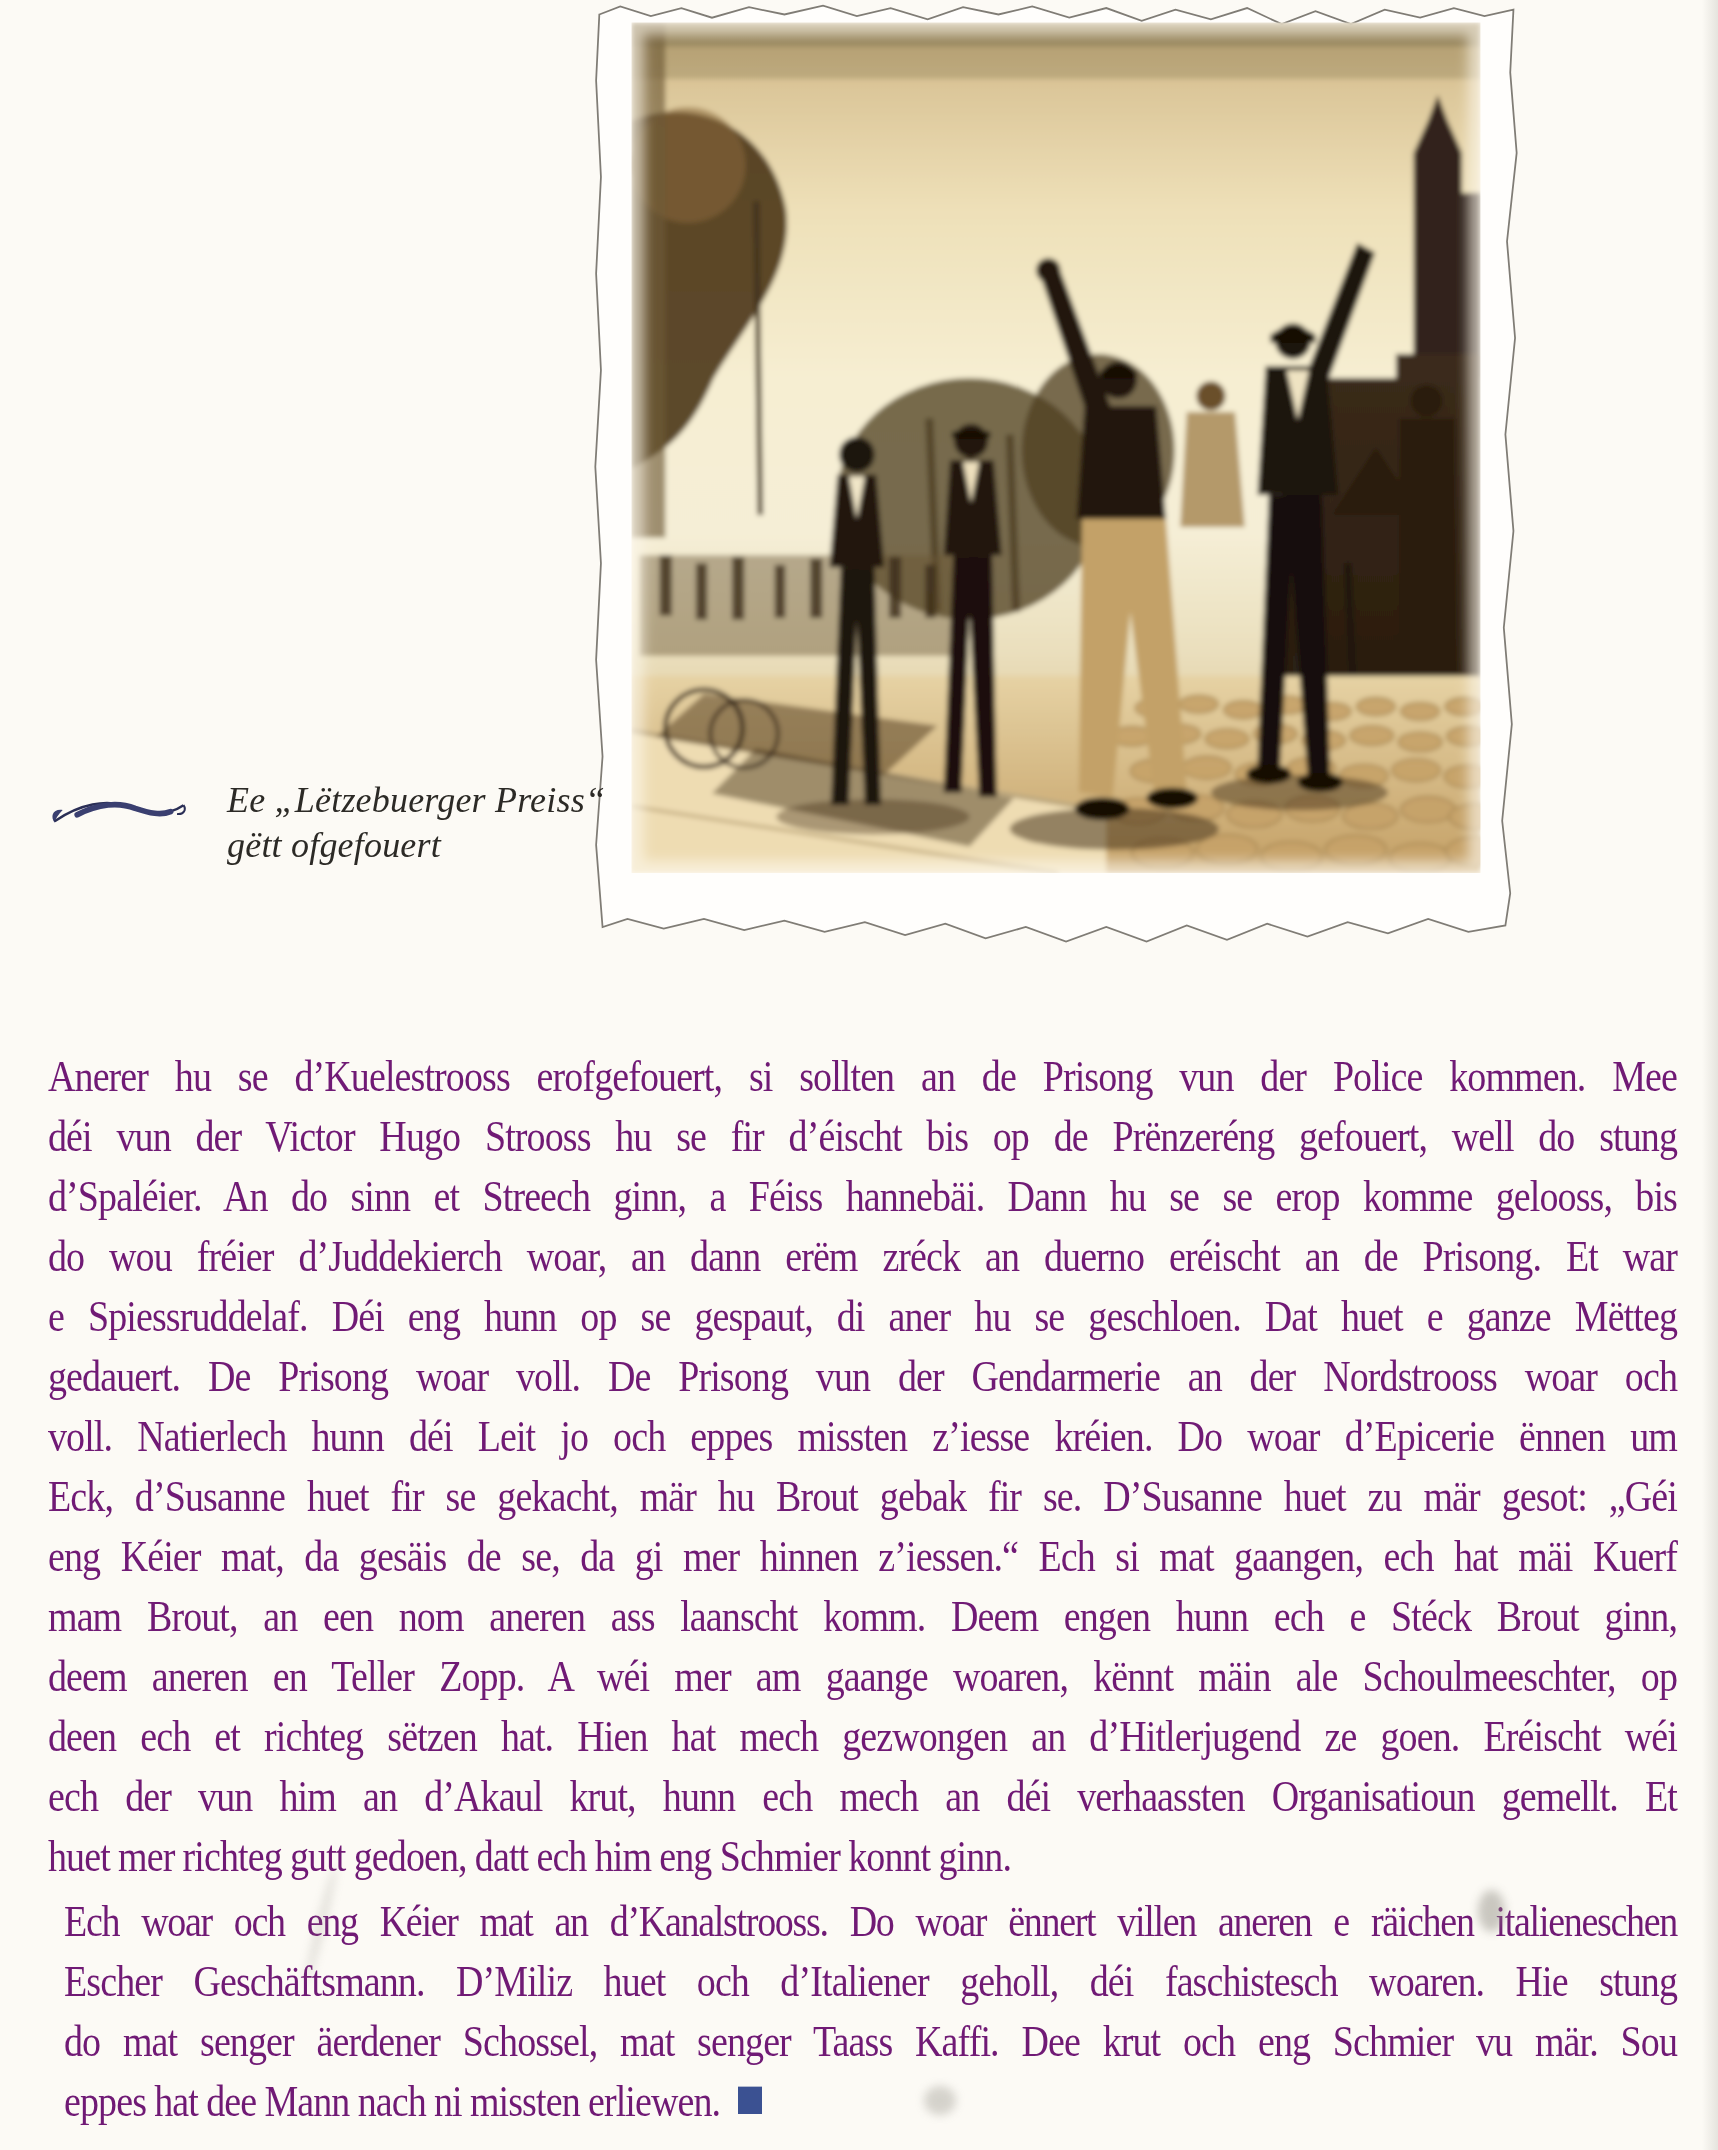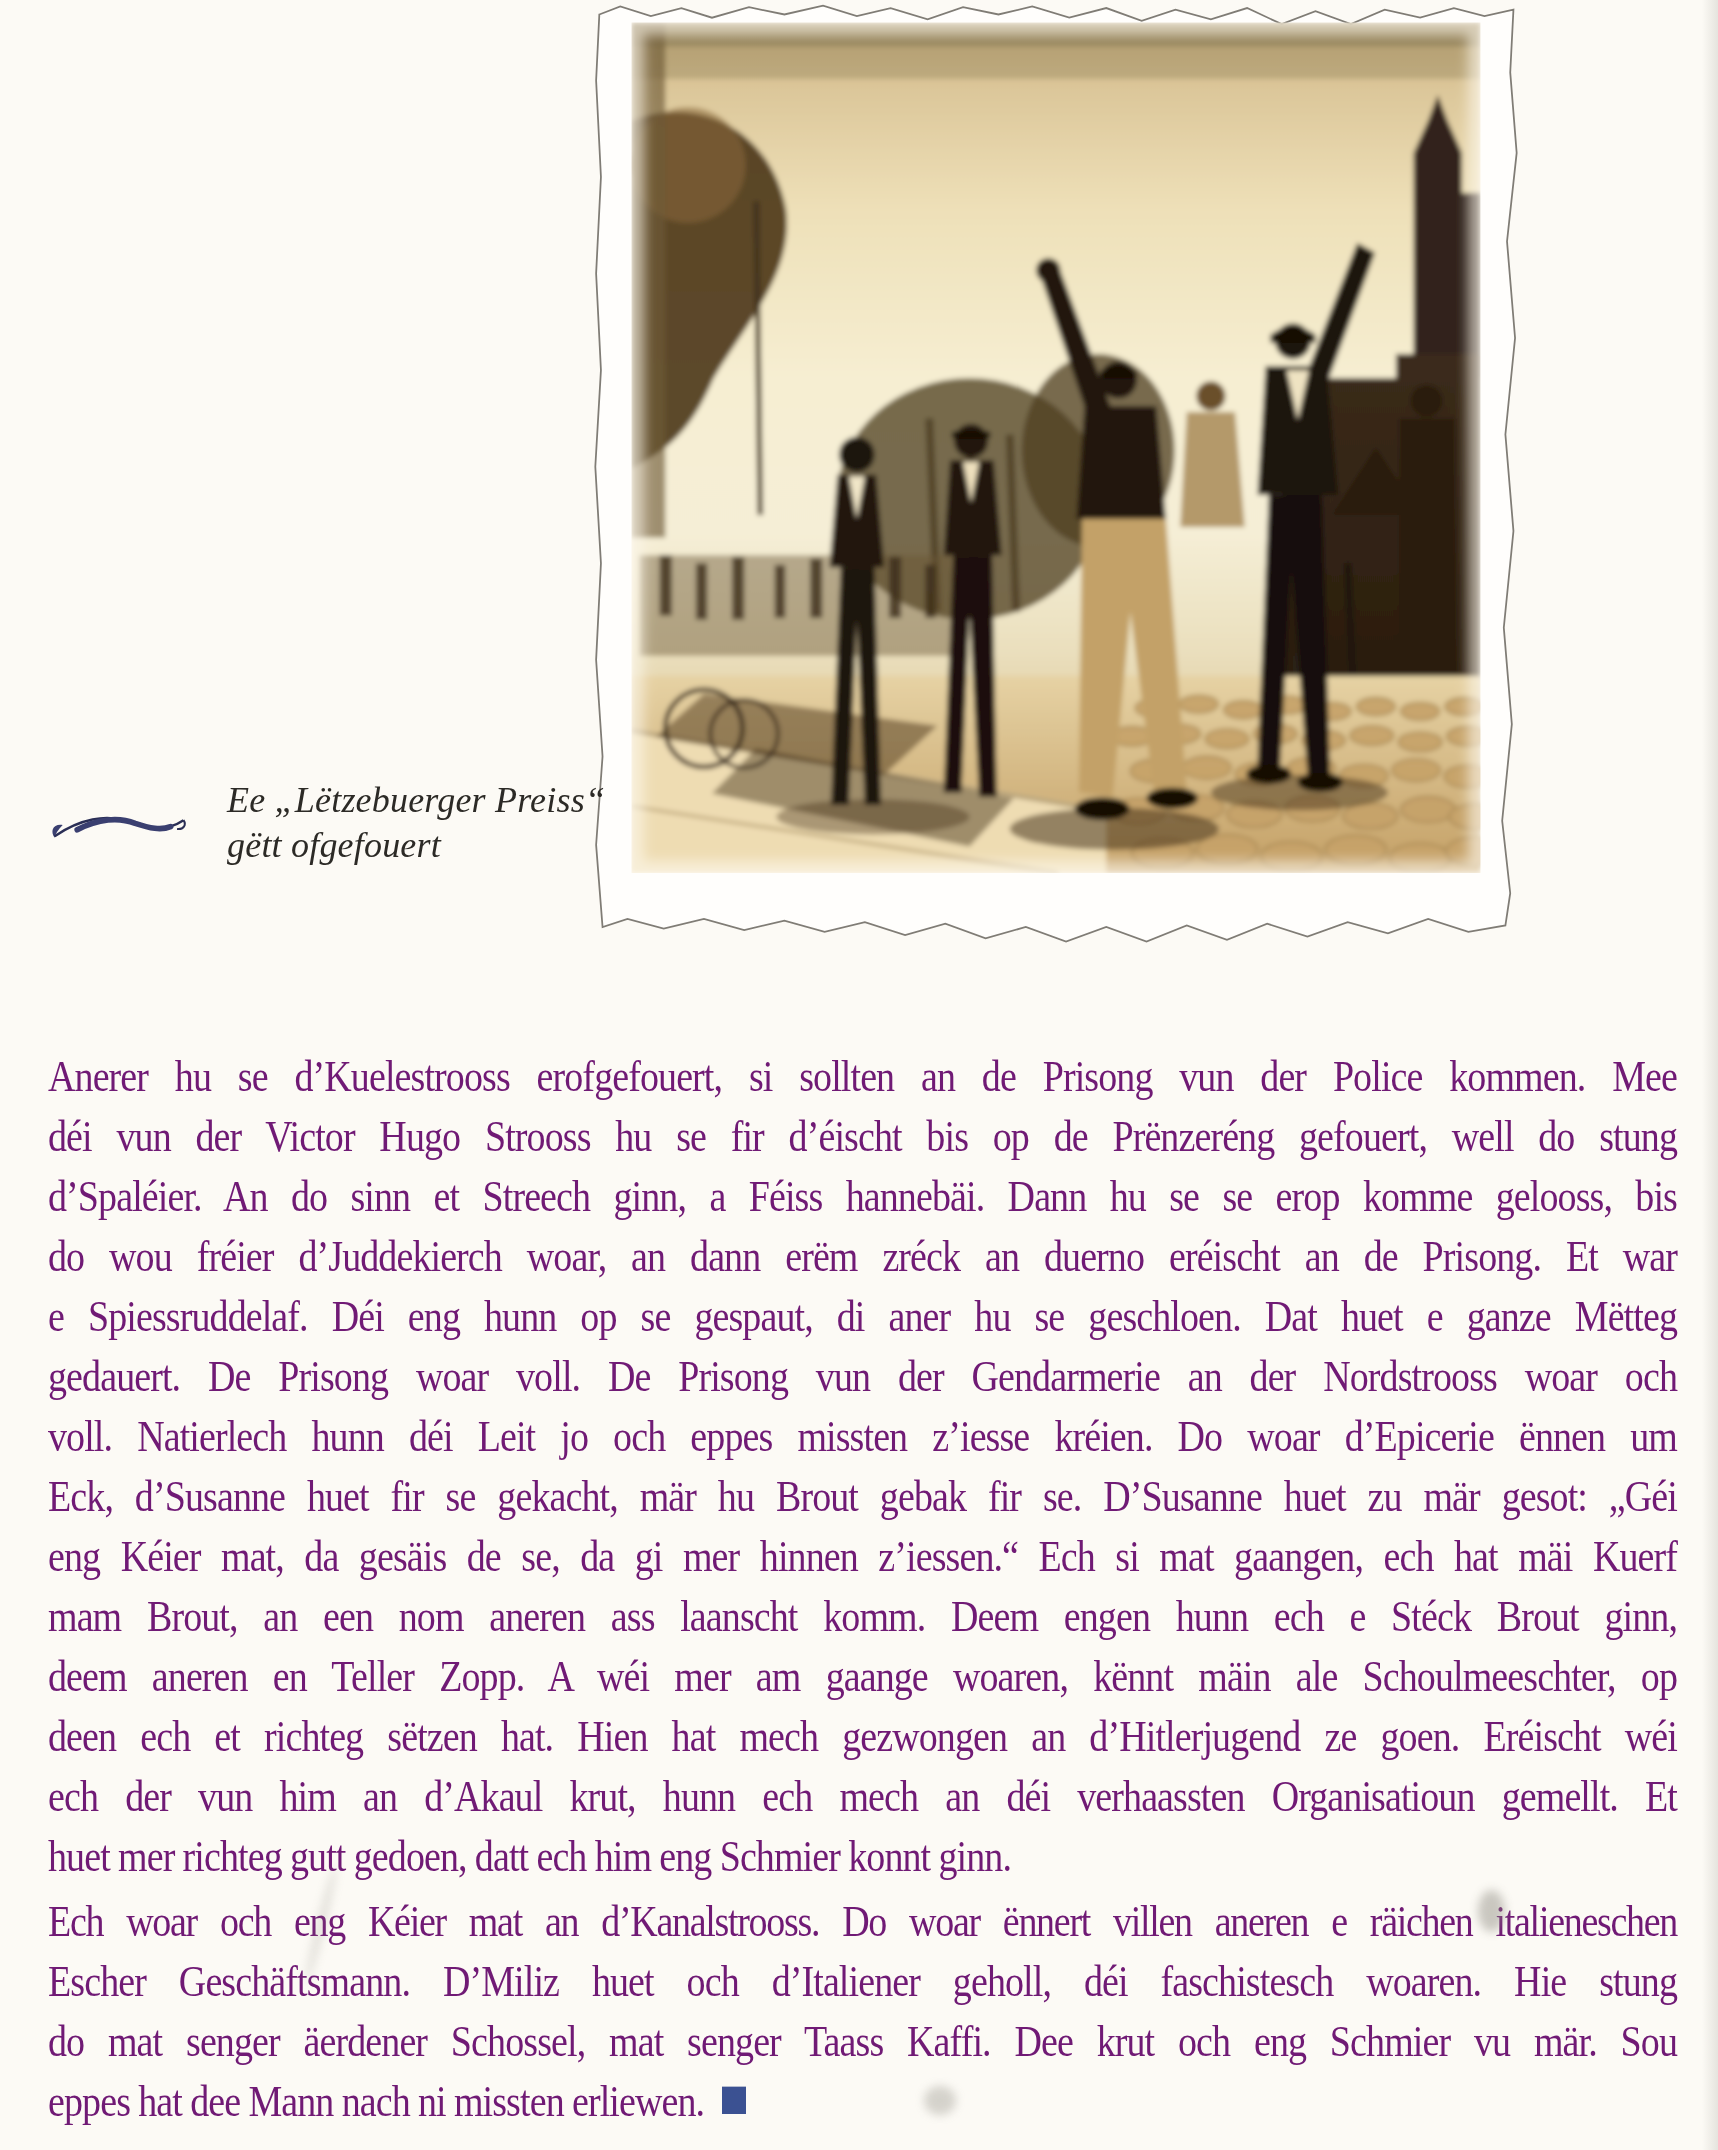--- a/index.html
+++ b/index.html
@@ -5,38 +5,38 @@
   html,body{margin:0;padding:0;}
   body{
     width:1718px;height:2151px;position:relative;overflow:hidden;
     background:#fcfaf5;
     font-family:"Liberation Serif", serif;
   }
   
   .photo-wrap{position:absolute;left:591px;top:0;width:934px;height:964px;}
   .photo-wrap svg{display:block;width:100%;height:100%;}
   
-  .caption{position:absolute;left:45px;top:778px;display:flex;align-items:center;}
+  .caption{position:absolute;left:45px;top:778px;display:flex;align-items:flex-start;}
   .caption-flourish{width:153px;height:50px;flex:0 0 auto;margin-top:11.2px;}
   .caption-text{
     margin-left:29px;
     font-style:italic;font-size:36px;line-height:45px;
     color:#2c2a26;letter-spacing:0.2px;
   }
   
   .article{position:absolute;left:48px;top:1046px;width:1629px;color:#701a75;}
   .line{
     font-size:38px;line-height:60px;height:60px;
     letter-spacing:-0.9px;word-spacing:-0.4px;
     text-align:justify;text-align-last:justify;
     transform:scaleY(1.14);transform-origin:0 50%;
     white-space:nowrap;
   }
   .line.paraend{text-align-last:left;}
-  .p2{margin-top:4.8px;}
+  .p2{margin-top:4.8px;margin-left:16px;}
   .p2 .tight{letter-spacing:-1.3px;word-spacing:-2.4px;}
   .endmark{
     display:inline-block;width:24px;height:24px;margin-left:17.7px;
     background:#3b5192;vertical-align:baseline;transform:translateY(-1.6px);
     font-size:0;line-height:0;color:transparent;overflow:hidden;
   }
   
   .gutter{position:absolute;right:0;top:0;width:16px;height:100%;
     background:linear-gradient(to left, rgba(110,110,100,0.16), rgba(110,110,100,0));}
   .smudge{position:absolute;border-radius:50%;filter:blur(4.8px);background:#8d8a80;}

